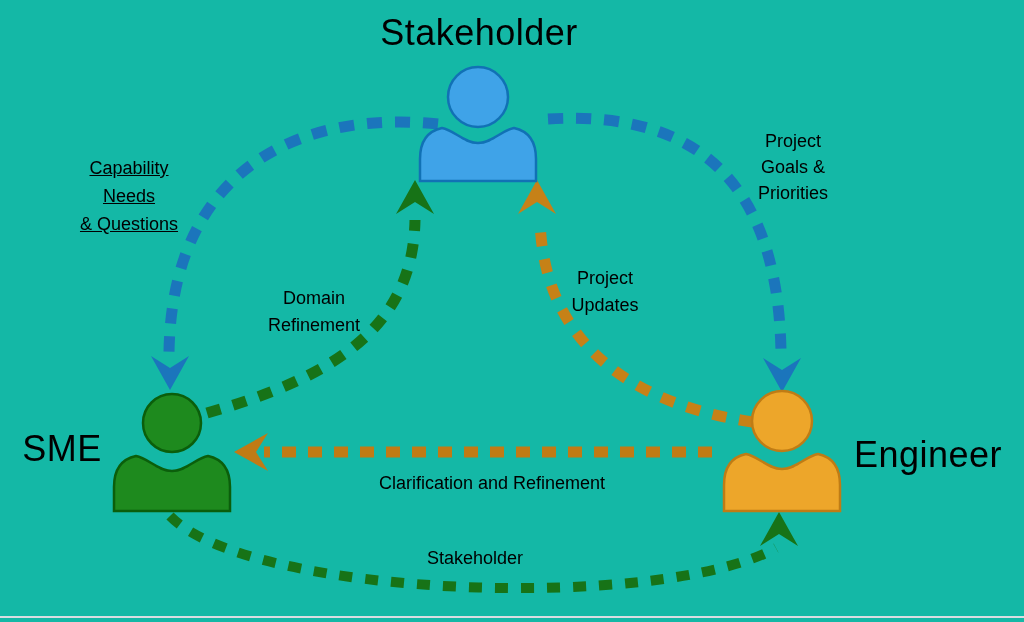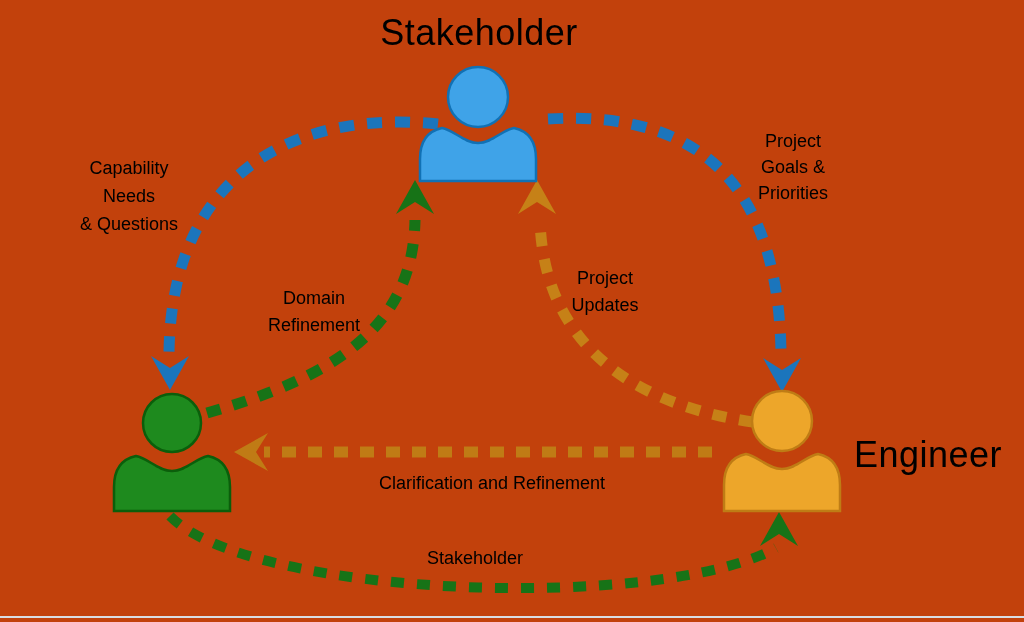--- a/index.html
+++ b/index.html
@@ -1,20 +1,20 @@
 <!DOCTYPE html>
 <html><head>
 <meta charset="utf-8">
 <style>
   html, body { margin: 0; padding: 0; background: #ffffff; }
   #stage {
     position: relative;
     width: 1024px;
     height: 622px;
-    background: #c2410c;
+    background: #14b8a6;
     overflow: hidden;
     font-family: "Liberation Sans", sans-serif;
   }
   #diagram-svg { position: absolute; left: 0; top: 0; }
   .label { position: absolute; transform: translate(-50%, -50%); text-align: center; color: #000; white-space: nowrap; }
   .node-label { font-size: 36px; letter-spacing: 0.5px; }
   .edge-label { font-size: 18px; }
   .lh28 { line-height: 28px; }
   .lh26 { line-height: 26px; }
   .lh27 { line-height: 27px; }
@@ -62,24 +62,25 @@
     <g transform="translate(782,423)">
       <circle class="figure-head" cx="0" cy="-2" r="30" fill="#EDA62A" stroke="#BF7C15"></circle>
       <path class="figure-body" d="M -58 88 L -58 62 C -58 44 -50 34 -36 31 C -24 33 -14 46 0 46 C 14 46 24 33 36 31 C 50 34 58 44 58 62 L 58 88 Z" fill="#EDA62A" stroke="#BF7C15"></path>
     </g>
 
     <rect x="0" y="616" width="1024" height="2" fill="#d9dde2"></rect>
   </svg>
 
   <div class="label node-label" style="left:479px; top:33px;">Stakeholder</div>
 
+  <div class="label node-label" style="left:62px; top:449px;">SME</div>
 
   <div class="label node-label" style="left:928px; top:455px;">Engineer</div>
 
-  <div class="label edge-label lh28" style="left:129px; top:196px;">
+  <div class="label edge-label lh28" style="left:129px; top:196px;text-decoration:underline;">
     <div>Capability</div>
     <div>Needs</div>
     <div>&amp; Questions</div>
   </div>
 
   <div class="label edge-label lh26" style="left:793px; top:167px;">
     <div>Project</div>
     <div>Goals &amp;</div>
     <div>Priorities</div>
   </div>

